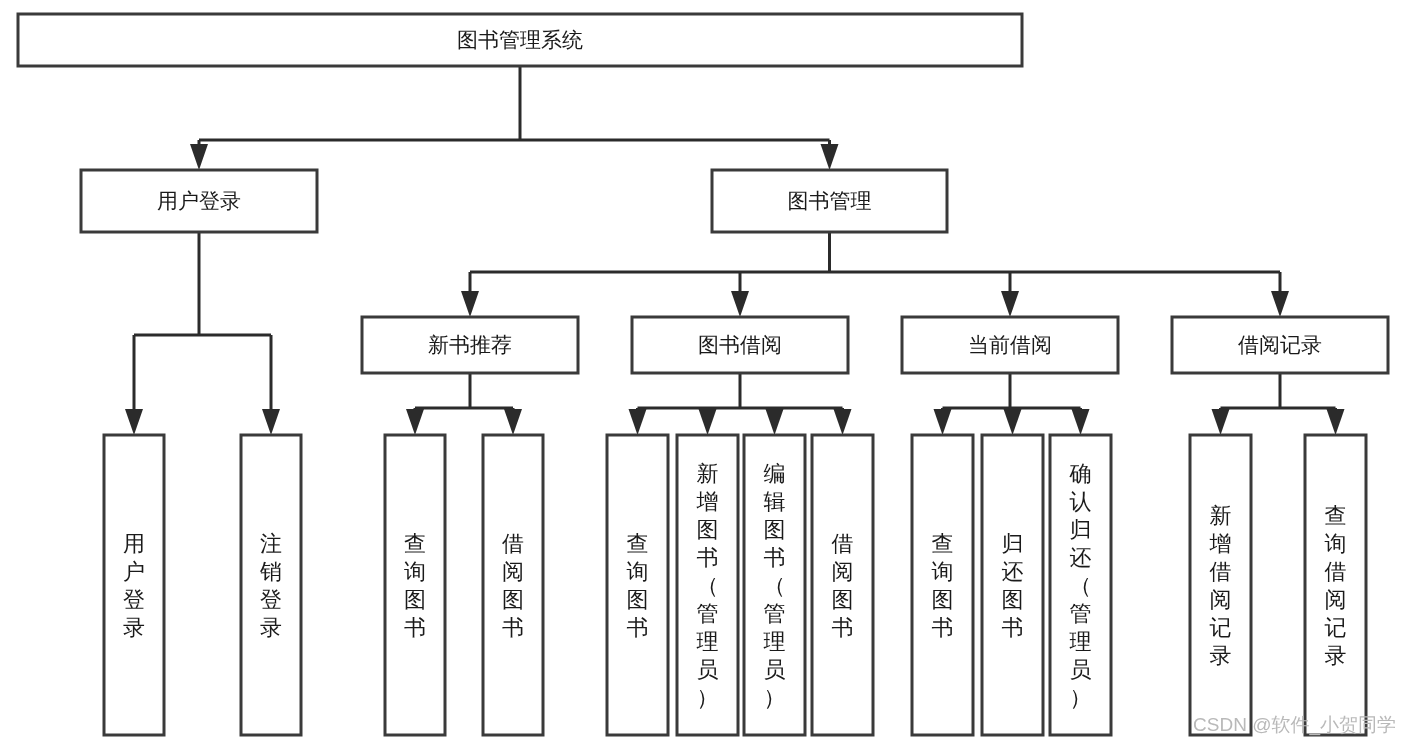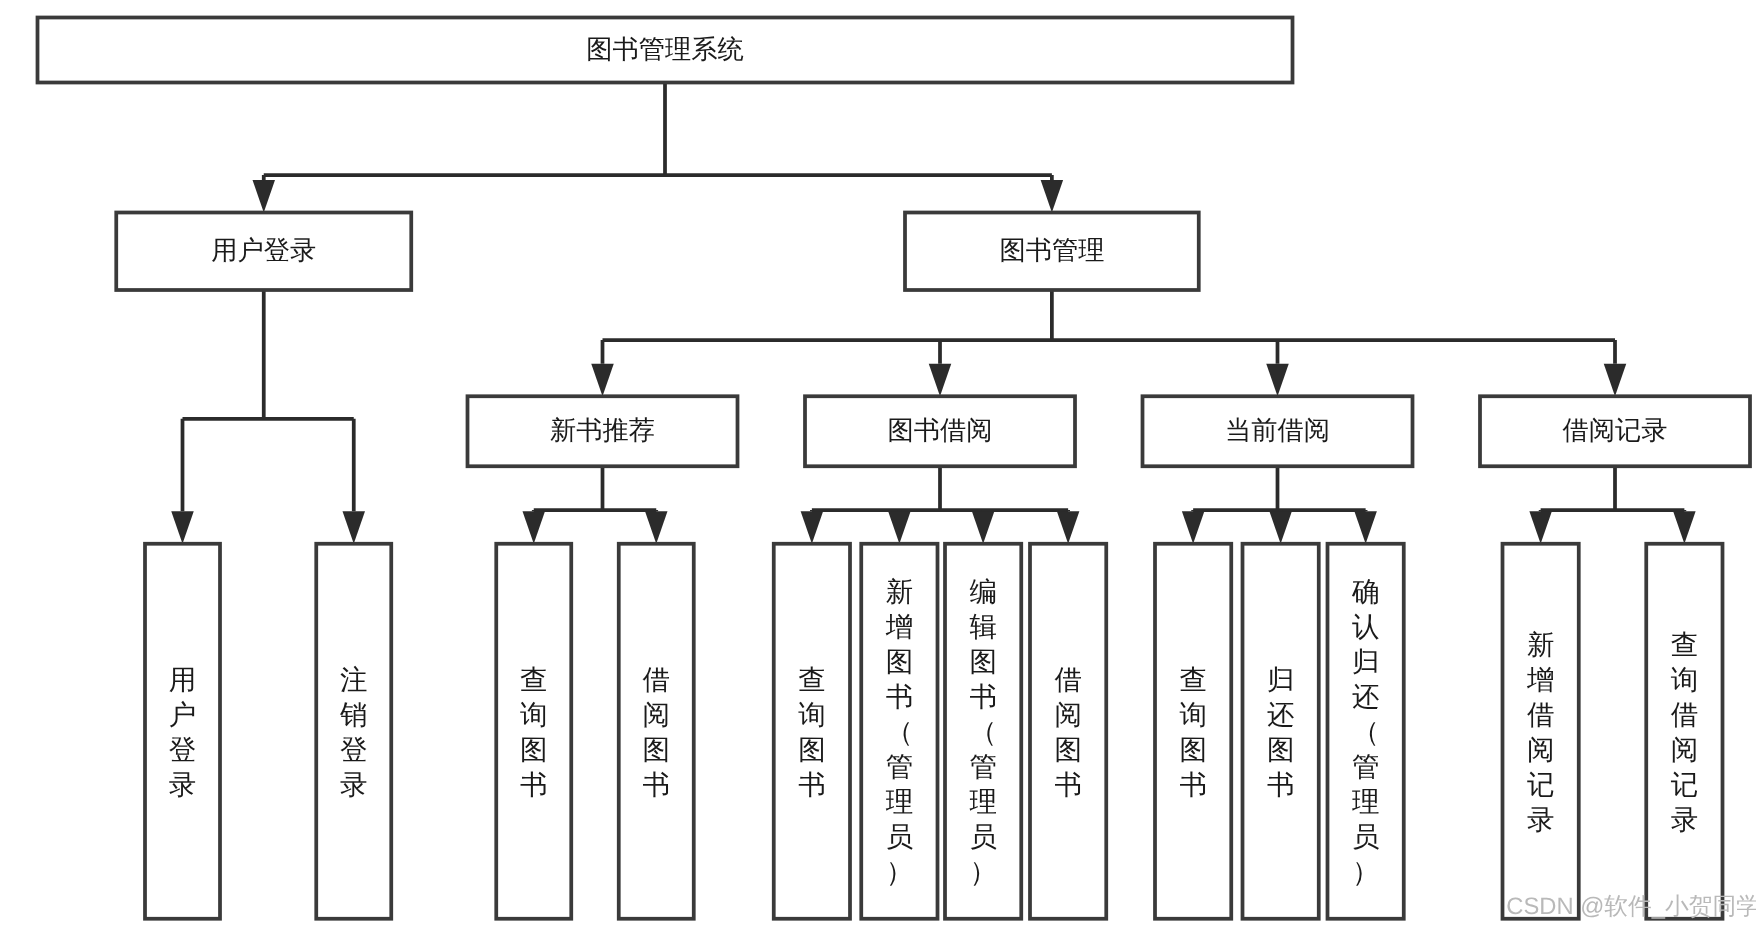--- a/index.html
+++ b/index.html
@@ -9,21 +9,21 @@
   }
   body {
     width: 1405px;
     height: 747px;
     font-family: "Liberation Sans", "DejaVu Sans", sans-serif;
     overflow: hidden;
     position: relative;
   }
   #diagram-root {
     position: absolute;
-    left: 12px;
+    left: 0;
     top: 0;
     width: 1114px;
     height: 747px;
   }
   svg.canvas {
     display: block;
     width: 1405px;
     height: 747px;
   }
   .node-rect {

